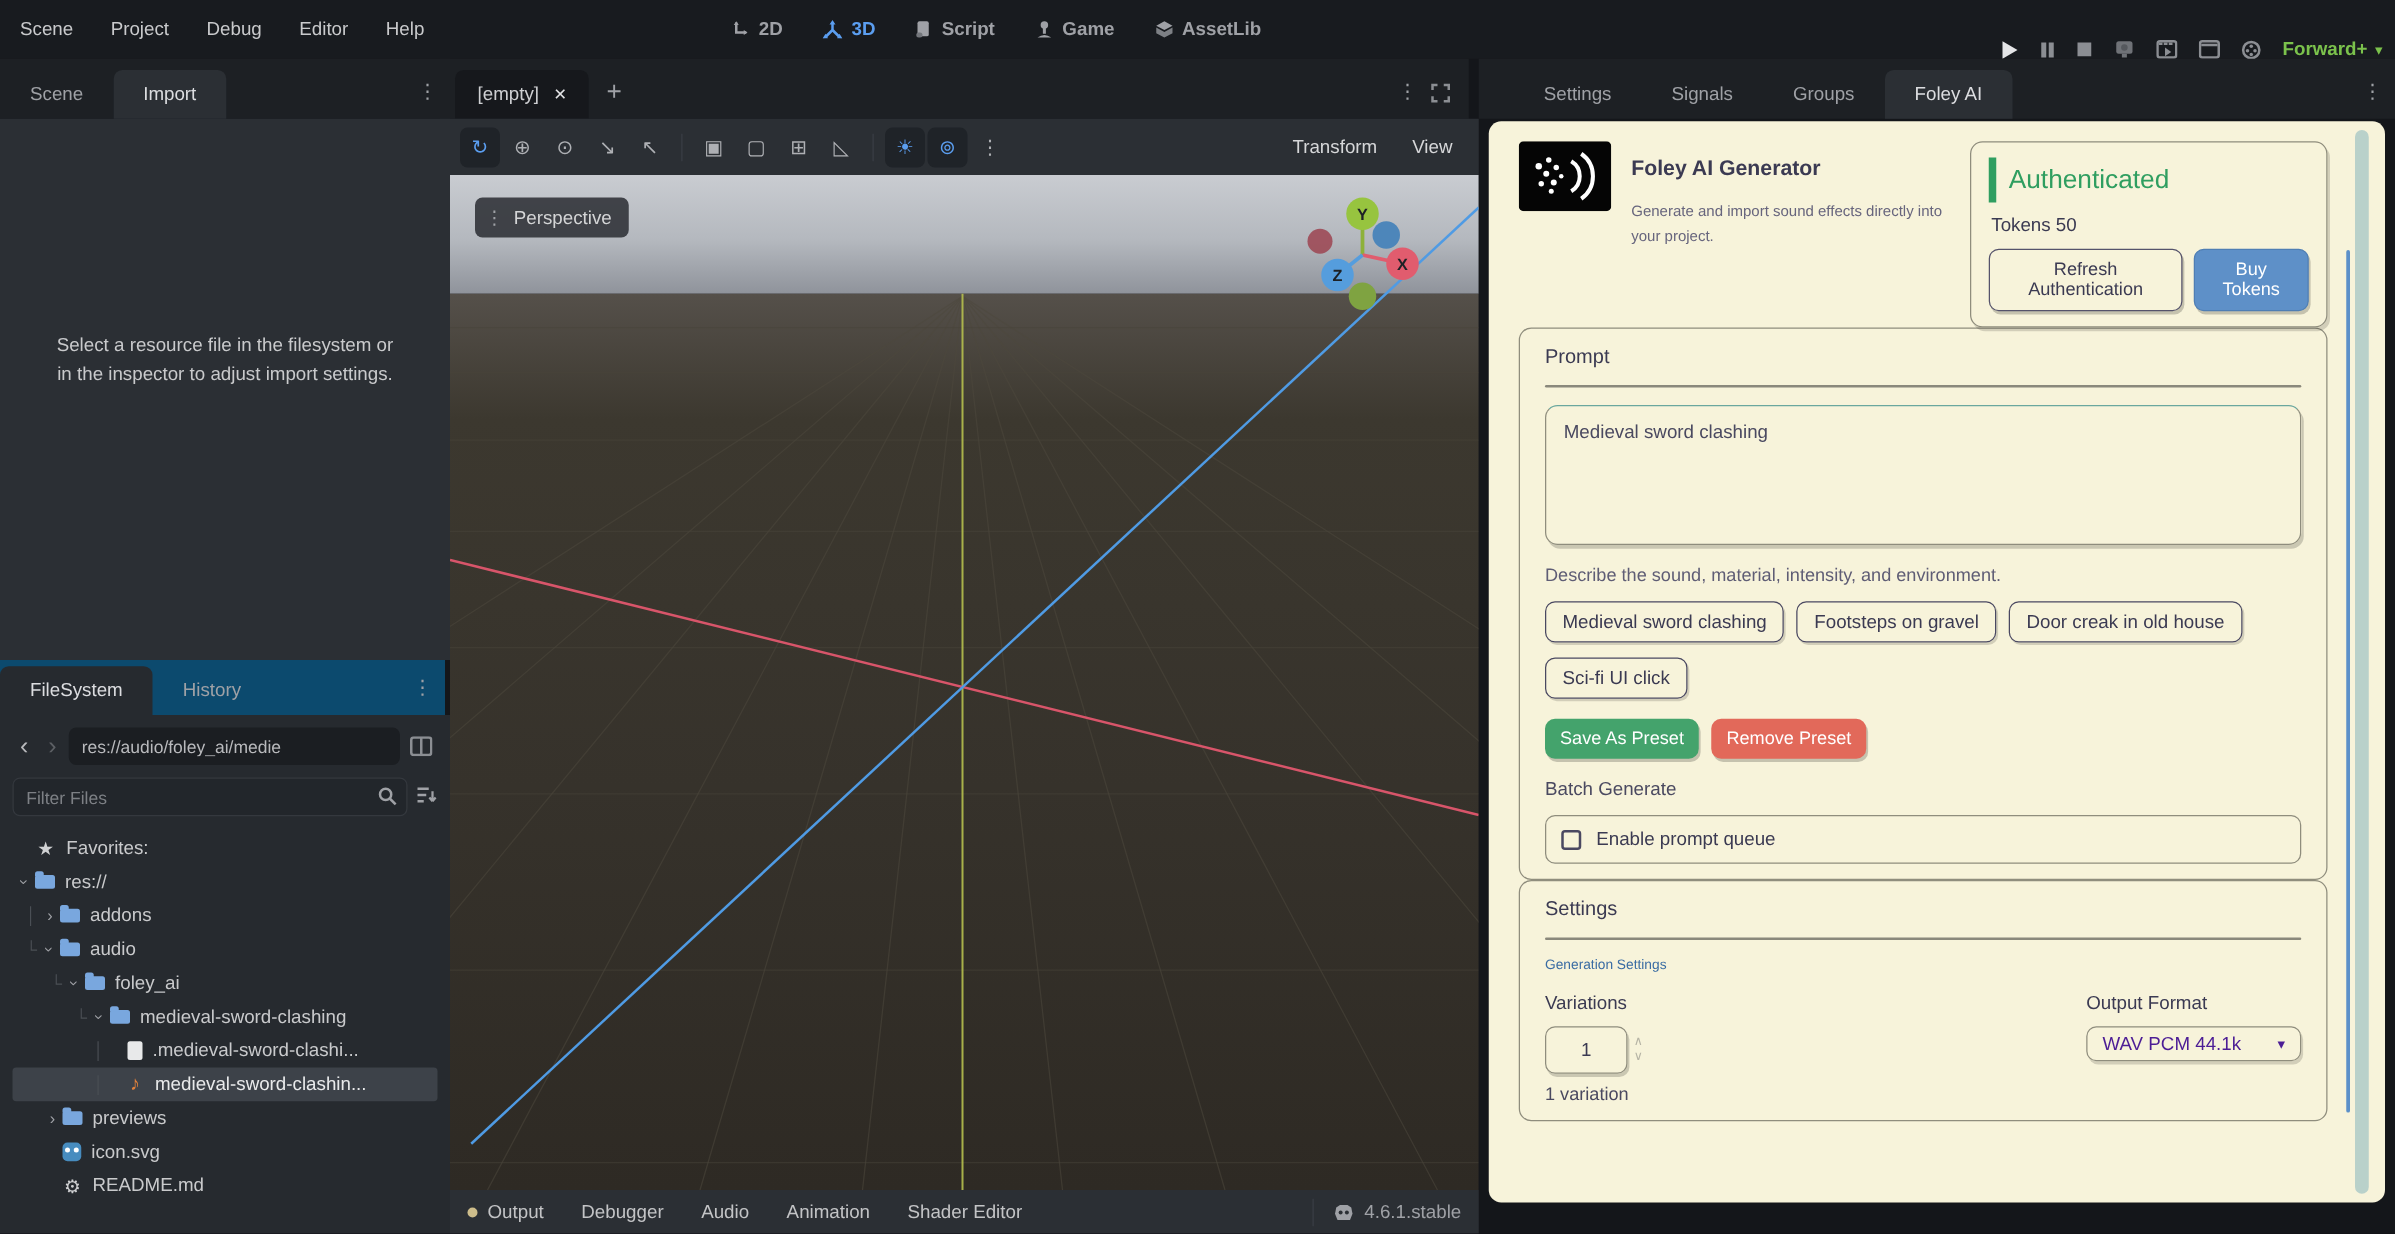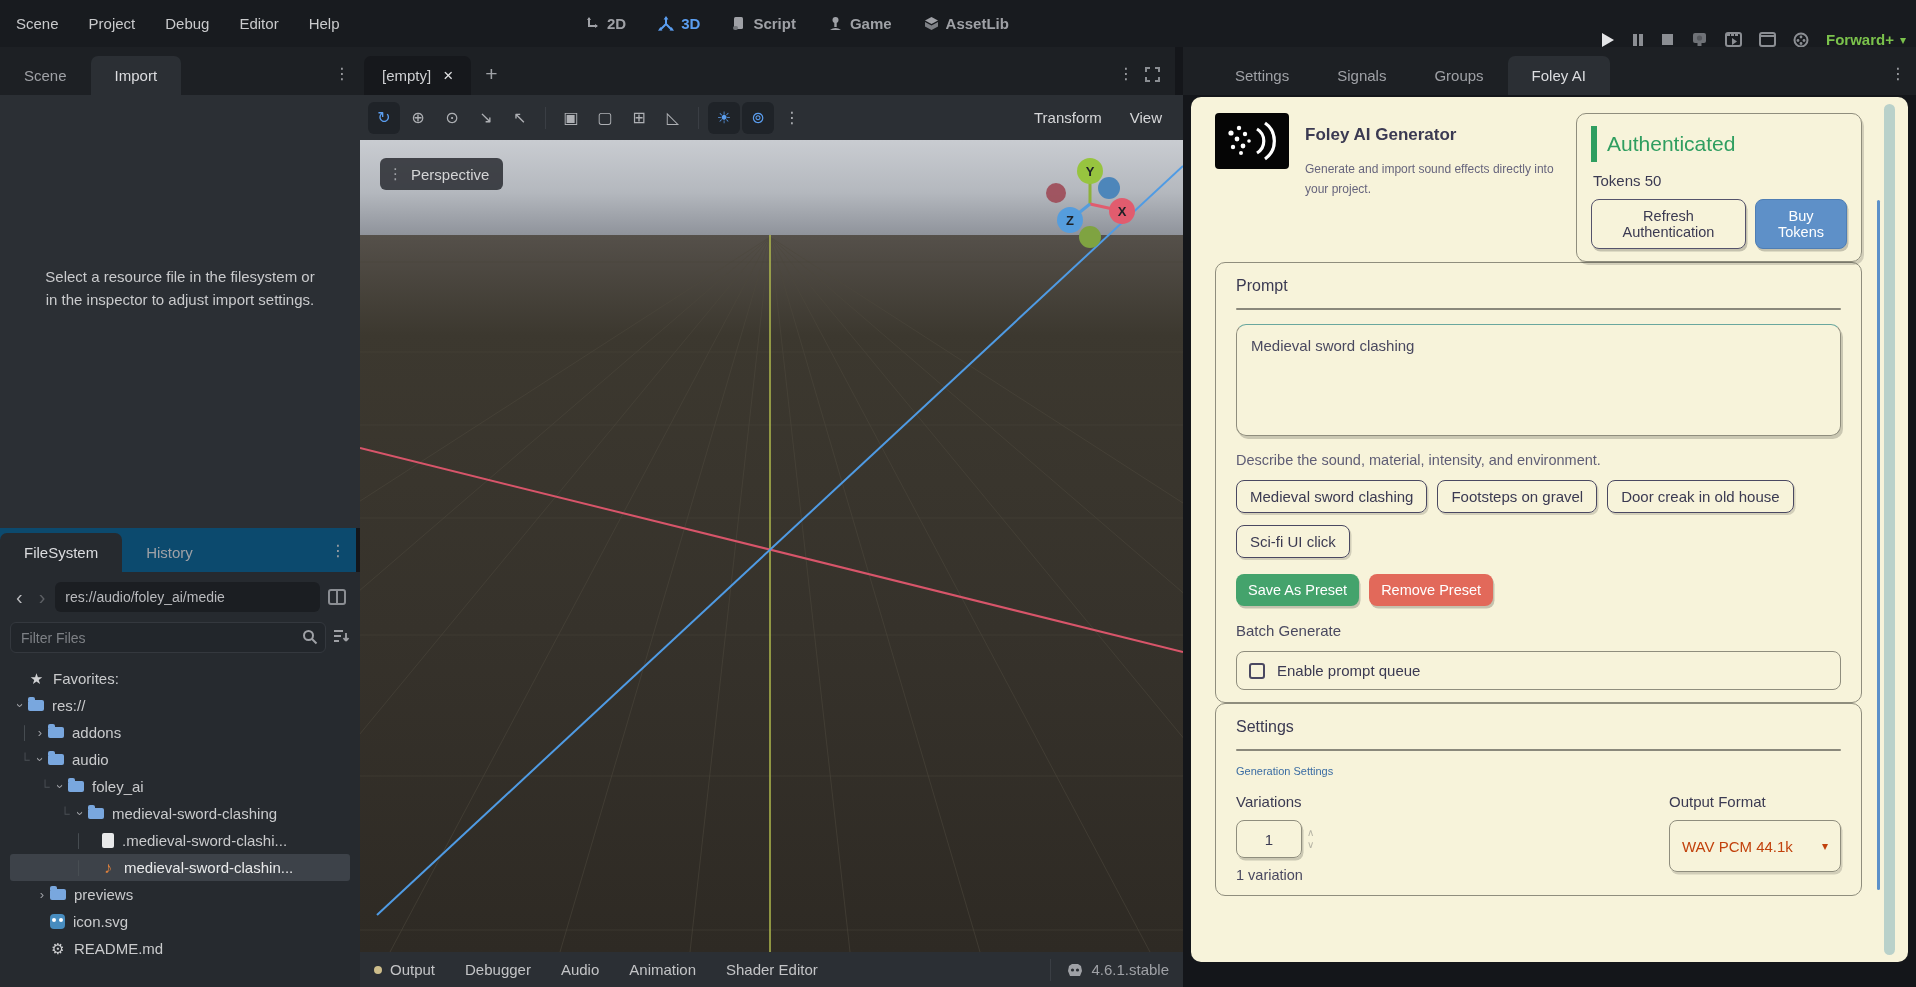--- a/index.html
+++ b/index.html
@@ -124,21 +124,21 @@
   #queue-check { width:16px; height:16px; border:2px solid #4a4861; border-radius:3px; flex:none; }
   #queue-label { font-size:15px; color:#3b3a52; }
 
   #gen-link { margin-top:2px; font-size:11px; color:#3a6ca3; }
   #settings-grid { display:flex; justify-content:space-between; margin-top:16px; }
   .field-label { font-size:15px; color:#3b3a52; }
   #var-ctrl { display:flex; align-items:center; gap:5px; margin-top:10px; }
   #var-box { width:66px; height:38px; border:1.5px solid #8f8d7d; border-radius:8px; text-align:center; font-size:15px; color:#3b3a52; background:transparent; box-shadow:1.5px 2.5px 0 rgba(0,0,0,.18); font-family:inherit; }
   #var-spin { display:flex; flex-direction:column; gap:2px; color:#b6b4a5; font-size:10px; line-height:1; }
   #fmt-col { text-align:left; width:172px; }
-  #fmt-dd { margin-top:10px; height:52px; border:1.5px solid #8f8d7d; border-radius:8px; display:flex; align-items:center; justify-content:space-between; padding:0 12px; font-size:15px; color:#c2410c; box-shadow:1.5px 2.5px 0 rgba(0,0,0,.15); }
+  #fmt-dd { margin-top:10px; height:28px; border:1.5px solid #8f8d7d; border-radius:8px; display:flex; align-items:center; justify-content:space-between; padding:0 12px; font-size:15px; color:#4c1d95; box-shadow:1.5px 2.5px 0 rgba(0,0,0,.15); }
   #fmt-dd .chev { font-size:12px; }
   #var-count { margin-top:9px; font-size:14.5px; color:#4a4960; }
 
   #panel-blue-line { position:absolute; left:1877px; top:200px; height:690px; width:3px; background:#5c90c9; border-radius:2px; }
   #panel-scrollbar { position:absolute; left:1884px; top:104px; bottom:32px; width:11px; background:#b9d1ca; border-radius:6px; }
 </style>
 </head>
 <body>
 
 <div id="app">

